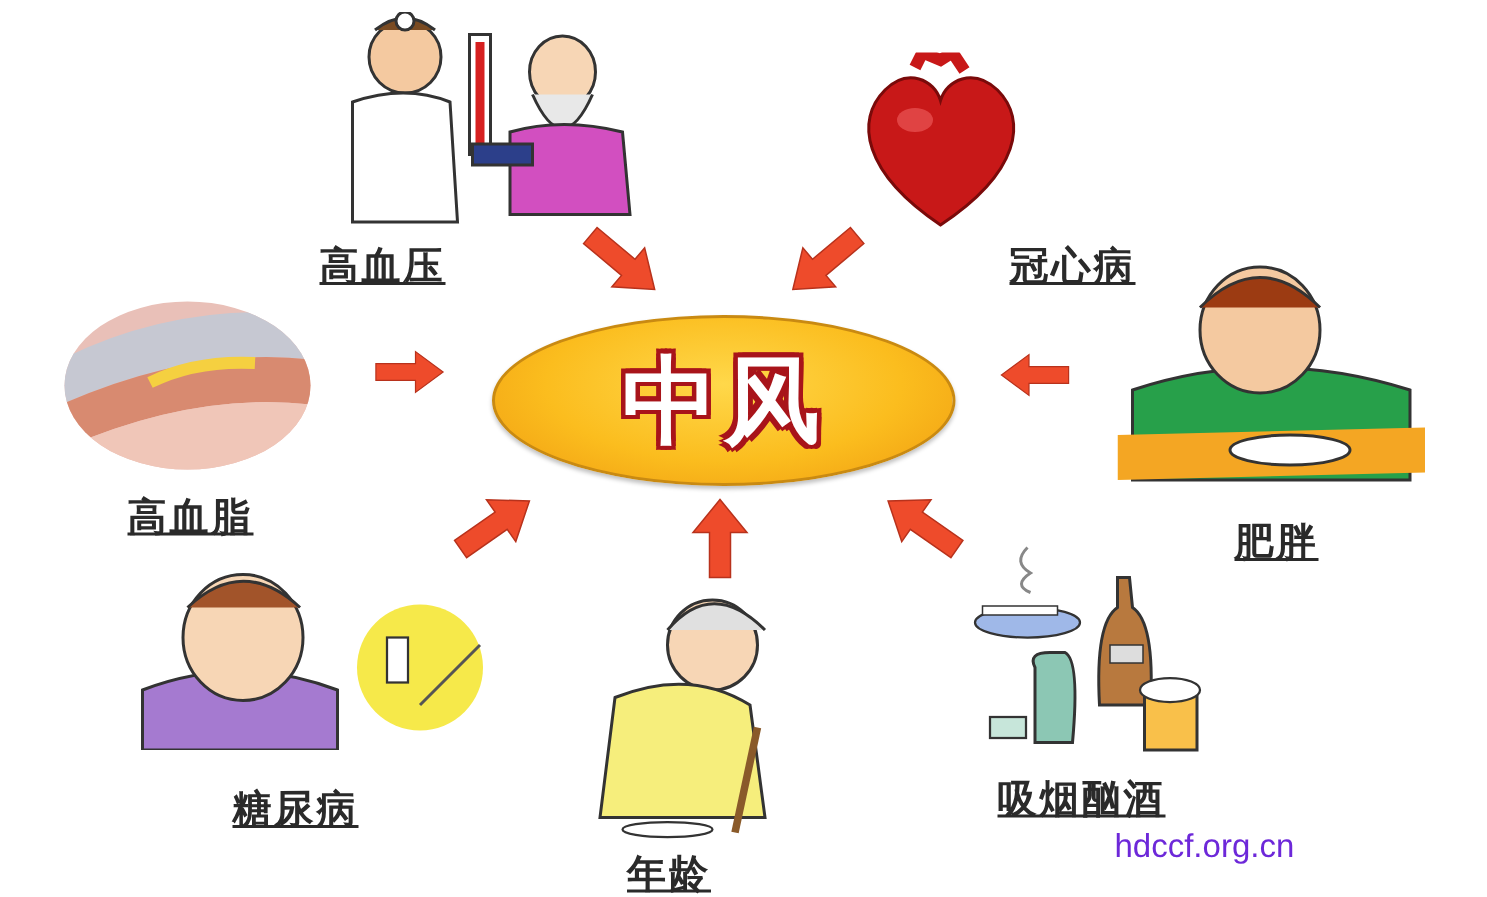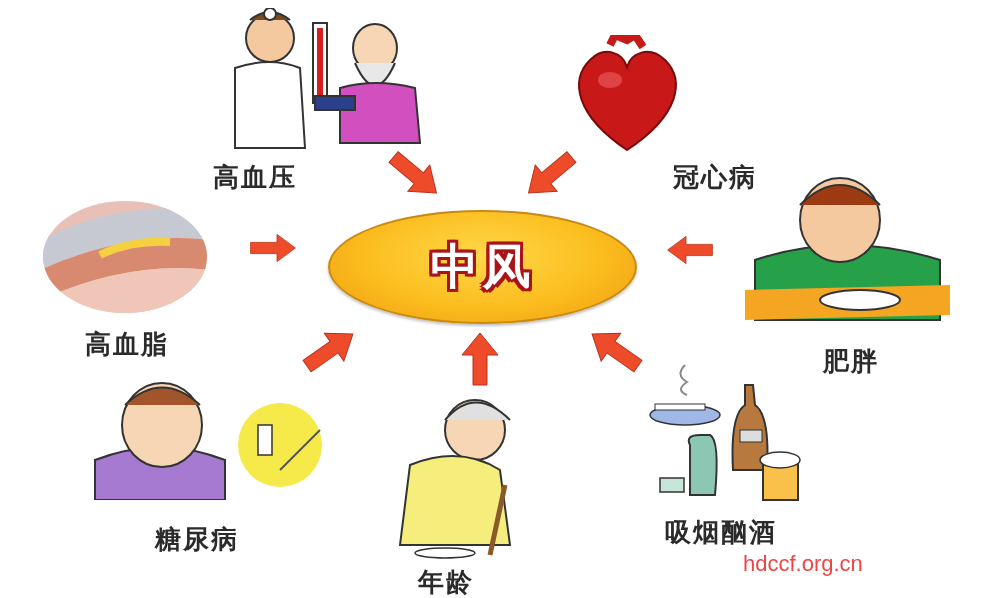--- a/index.html
+++ b/index.html
@@ -1,25 +1,25 @@
 <!DOCTYPE html>
 <html><head>
 <meta charset="utf-8">
 <style>
   html,body{margin:0;padding:0;background:#ffffff;}
   body{width:991px;height:598px;position:relative;overflow:hidden;font-family:"DejaVu Sans","Liberation Sans",sans-serif;}
   .abs{position:absolute;}
-  .label{position:absolute;font-family:"DejaVu Sans","Liberation Sans",sans-serif;font-weight:bold;font-size:26px;color:#2a2a2a;letter-spacing:2px;white-space:nowrap;}
+  .label{position:absolute;font-family:"DejaVu Sans","Liberation Sans",sans-serif;font-weight:bold;font-size:26px;color:#2a2a2a;letter-spacing:2px;white-space:nowrap;text-decoration:underline;}
   .center-ellipse{position:absolute;left:328px;top:210px;width:305px;height:110px;border-radius:50%;
     background:radial-gradient(ellipse at 50% 40%, #ffd84a 0%, #fbbd1e 55%, #ef9a10 100%);
     border:2px solid #c98a12;box-shadow:0 2px 3px rgba(0,0,0,0.25);}
   .center-text{position:absolute;left:0;top:0;width:100%;height:100%;display:flex;align-items:center;justify-content:center;
-    font-size:48px;font-weight:bold;color:#ffffff;letter-spacing:4px;
+    font-size:64px;font-weight:bold;color:#ffffff;letter-spacing:4px;
     text-shadow:-3px -3px 0 #a8141a,3px -3px 0 #a8141a,-3px 3px 0 #a8141a,3px 3px 0 #a8141a,0 3px 0 #a8141a,0 -3px 0 #a8141a,3px 0 0 #a8141a,-3px 0 0 #a8141a;}
-  .watermark{position:absolute;left:743px;top:551px;font-size:22px;color:#ef4444;font-family:"Liberation Sans",sans-serif;}
+  .watermark{position:absolute;left:743px;top:551px;font-size:22px;color:#6d28d9;font-family:"Liberation Sans",sans-serif;}
   .illus{position:absolute;}
 </style>
 </head>
 <body>
 
 <svg class="illus" style="left:215px;top:8px" width="215" height="145" viewBox="0 0 215 145">
   <ellipse cx="55" cy="30" rx="24" ry="24" fill="#f4c9a0" stroke="#333" stroke-width="2"></ellipse>
   <path d="M35 12 Q55 -4 75 12" fill="#7a4b22" stroke="#333" stroke-width="2"></path>
   <circle cx="55" cy="6" r="6" fill="#fff" stroke="#333" stroke-width="2"></circle>
   <path d="M20 60 Q55 48 85 60 L90 140 L20 140 Z" fill="#ffffff" stroke="#333" stroke-width="2"></path>

